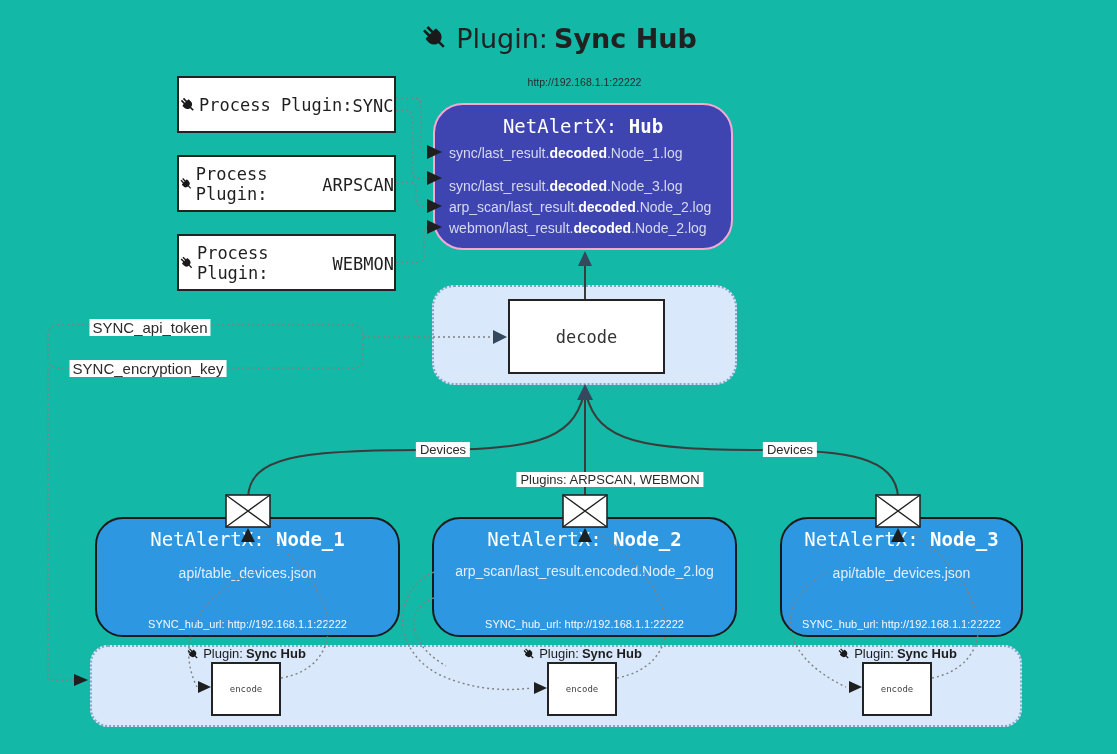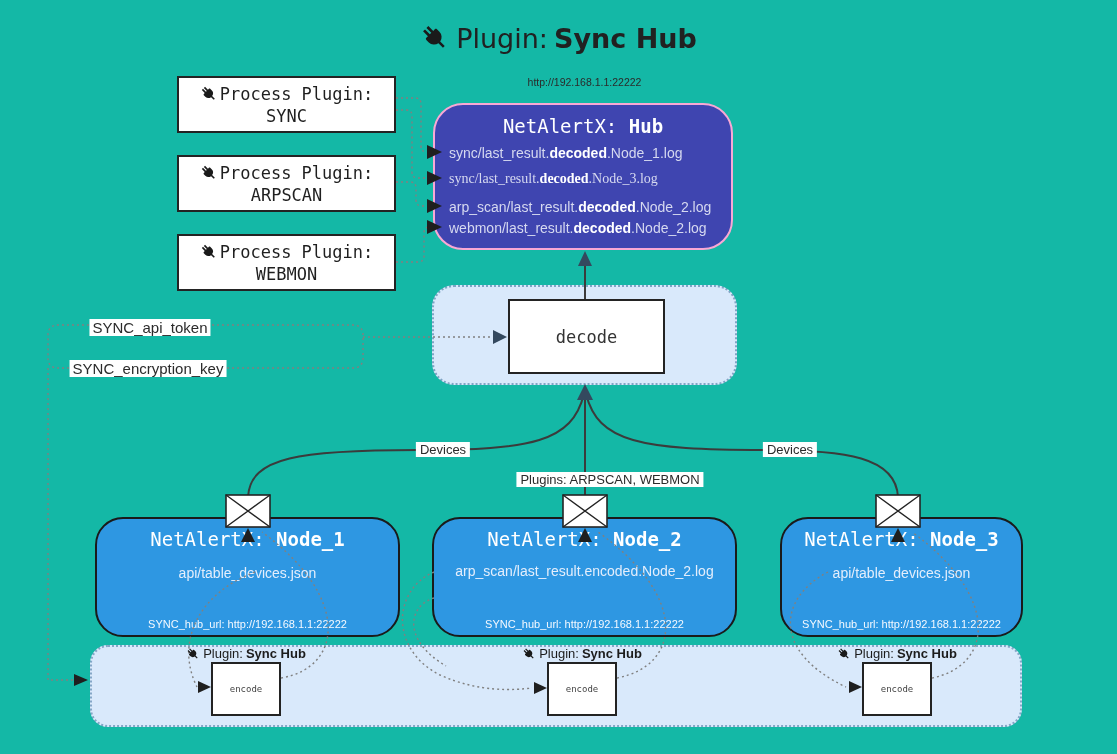--- a/index.html
+++ b/index.html
@@ -11,21 +11,21 @@
   
   .title-row{left:0;top:16px;width:1117px;height:44px;display:flex;align-items:center;justify-content:center;gap:6px;}
   .title-row .t{font-size:27px;color:#212121;font-family:"DejaVu Sans",sans-serif;}
   .title-row b{font-weight:bold;}
 
   
   .plug{fill:#1a1a1a;}
 
   
   .pbox{left:177px;width:219px;height:57px;background:#fff;border:2px solid #232323;box-sizing:border-box;
-        display:flex;flex-direction:column;align-items:center;justify-content:center;}
+        display:flex;align-items:center;justify-content:flex-start;}
   .pbox .r1{display:flex;align-items:center;gap:2px;font-size:17px;}
   .pbox .r2{font-size:17px;margin-top:2px;}
 
   
   .hub-url{left:432px;top:76px;width:305px;text-align:center;font-size:10.5px;color:#2b2b2b;}
   .hub{left:433px;top:103px;width:300px;height:147px;background:#3f45b0;border:2px solid #f9a8d4;
        border-radius:30px;box-sizing:border-box;}
   .hub-title{position:absolute;top:10px;left:0;width:100%;text-align:center;font-size:19px;color:#fff;}
   .hub-title b{font-weight:bold;}
   .hub-line{position:absolute;left:14px;font-size:14px;color:#d6d9f0;white-space:nowrap;}
@@ -185,21 +185,21 @@
   <div class="abs hub">
     <div class="hub-title mono">
       <span>NetAlertX: </span><b>Hub</b>
     </div>
     <div class="hub-line" style="top:143px;top:143px"></div>
     <div class="hub-line" style="top:144px;left:14px;top:144px"></div>
 
     <div class="hub-line" style="top:40px;">
       <span>sync/last_result.</span><b>decoded</b><span>.Node_1.log</span>
     </div>
-    <div class="hub-line" style="top:66px;font-family:Liberation Serif, serif;">
+    <div class="hub-line" style="top:73px;">
       <span>sync/last_result.</span><b>decoded</b><span>.Node_3.log</span>
     </div>
     <div class="hub-line" style="top:94px;">
       <span>arp_scan/last_result.</span><b>decoded</b><span>.Node_2.log</span>
     </div>
     <div class="hub-line" style="top:115px;">
       <span>webmon/last_result.</span><b>decoded</b><span>.Node_2.log</span>
     </div>
   </div>
 

